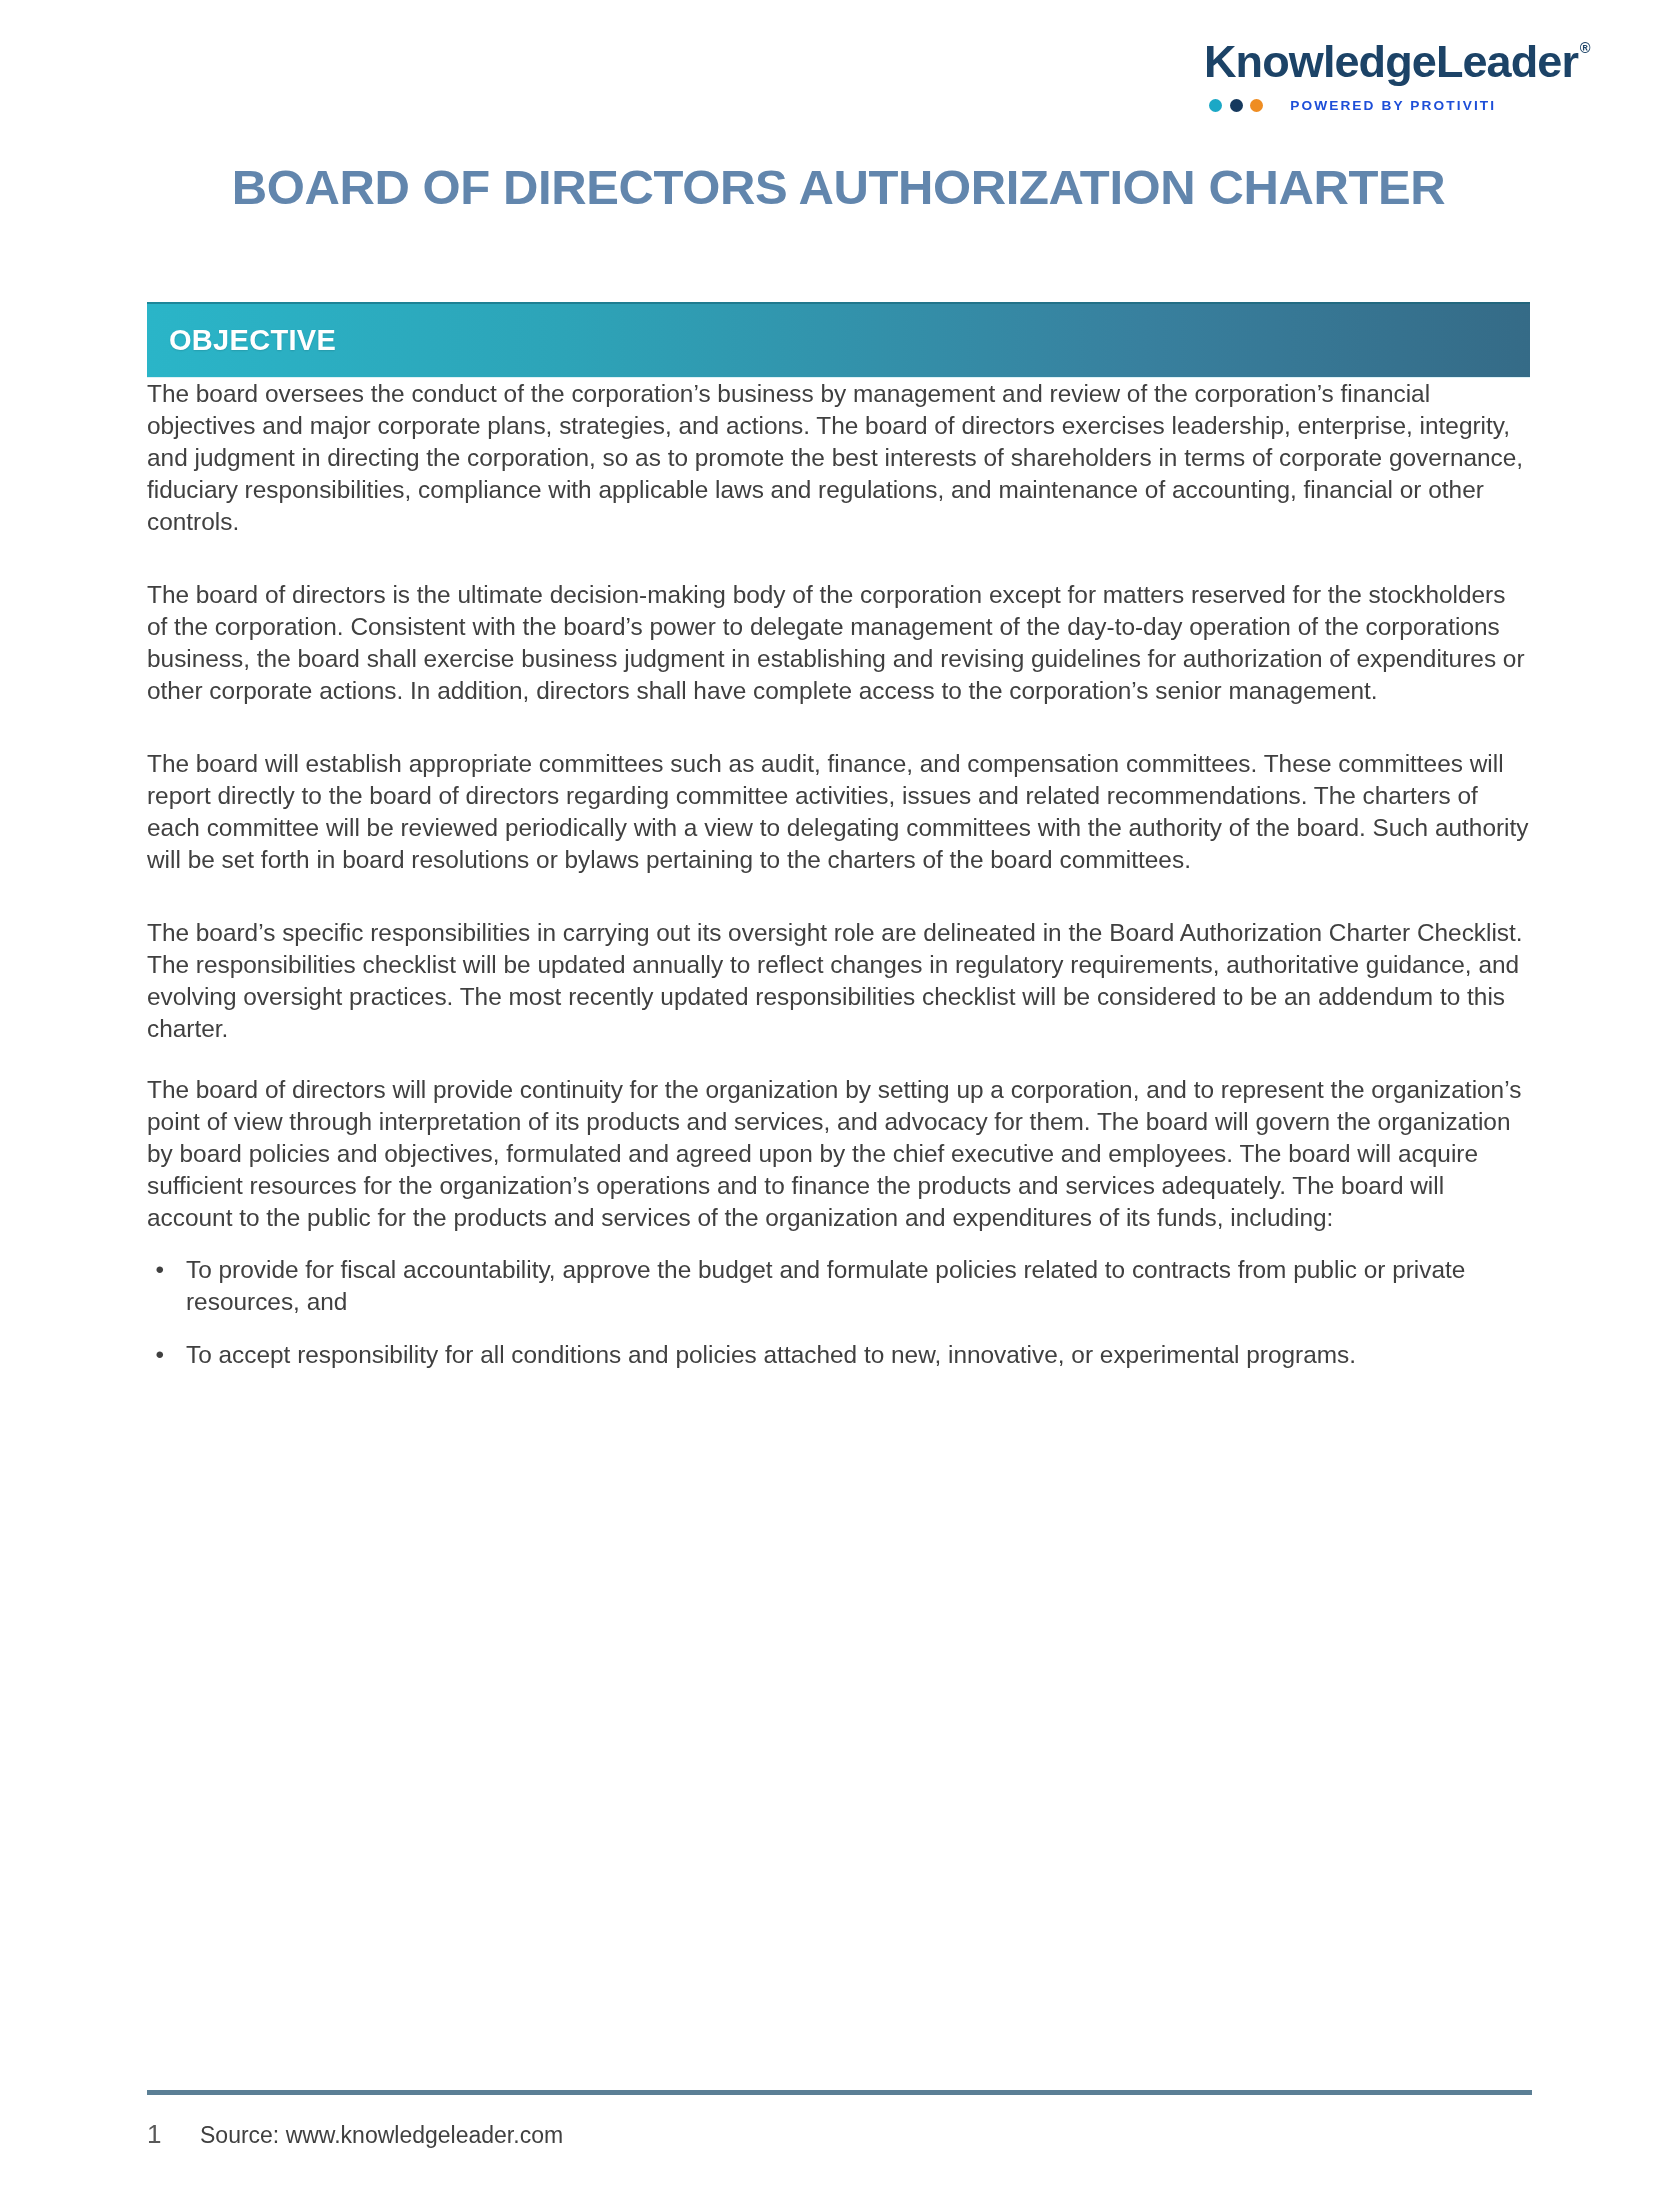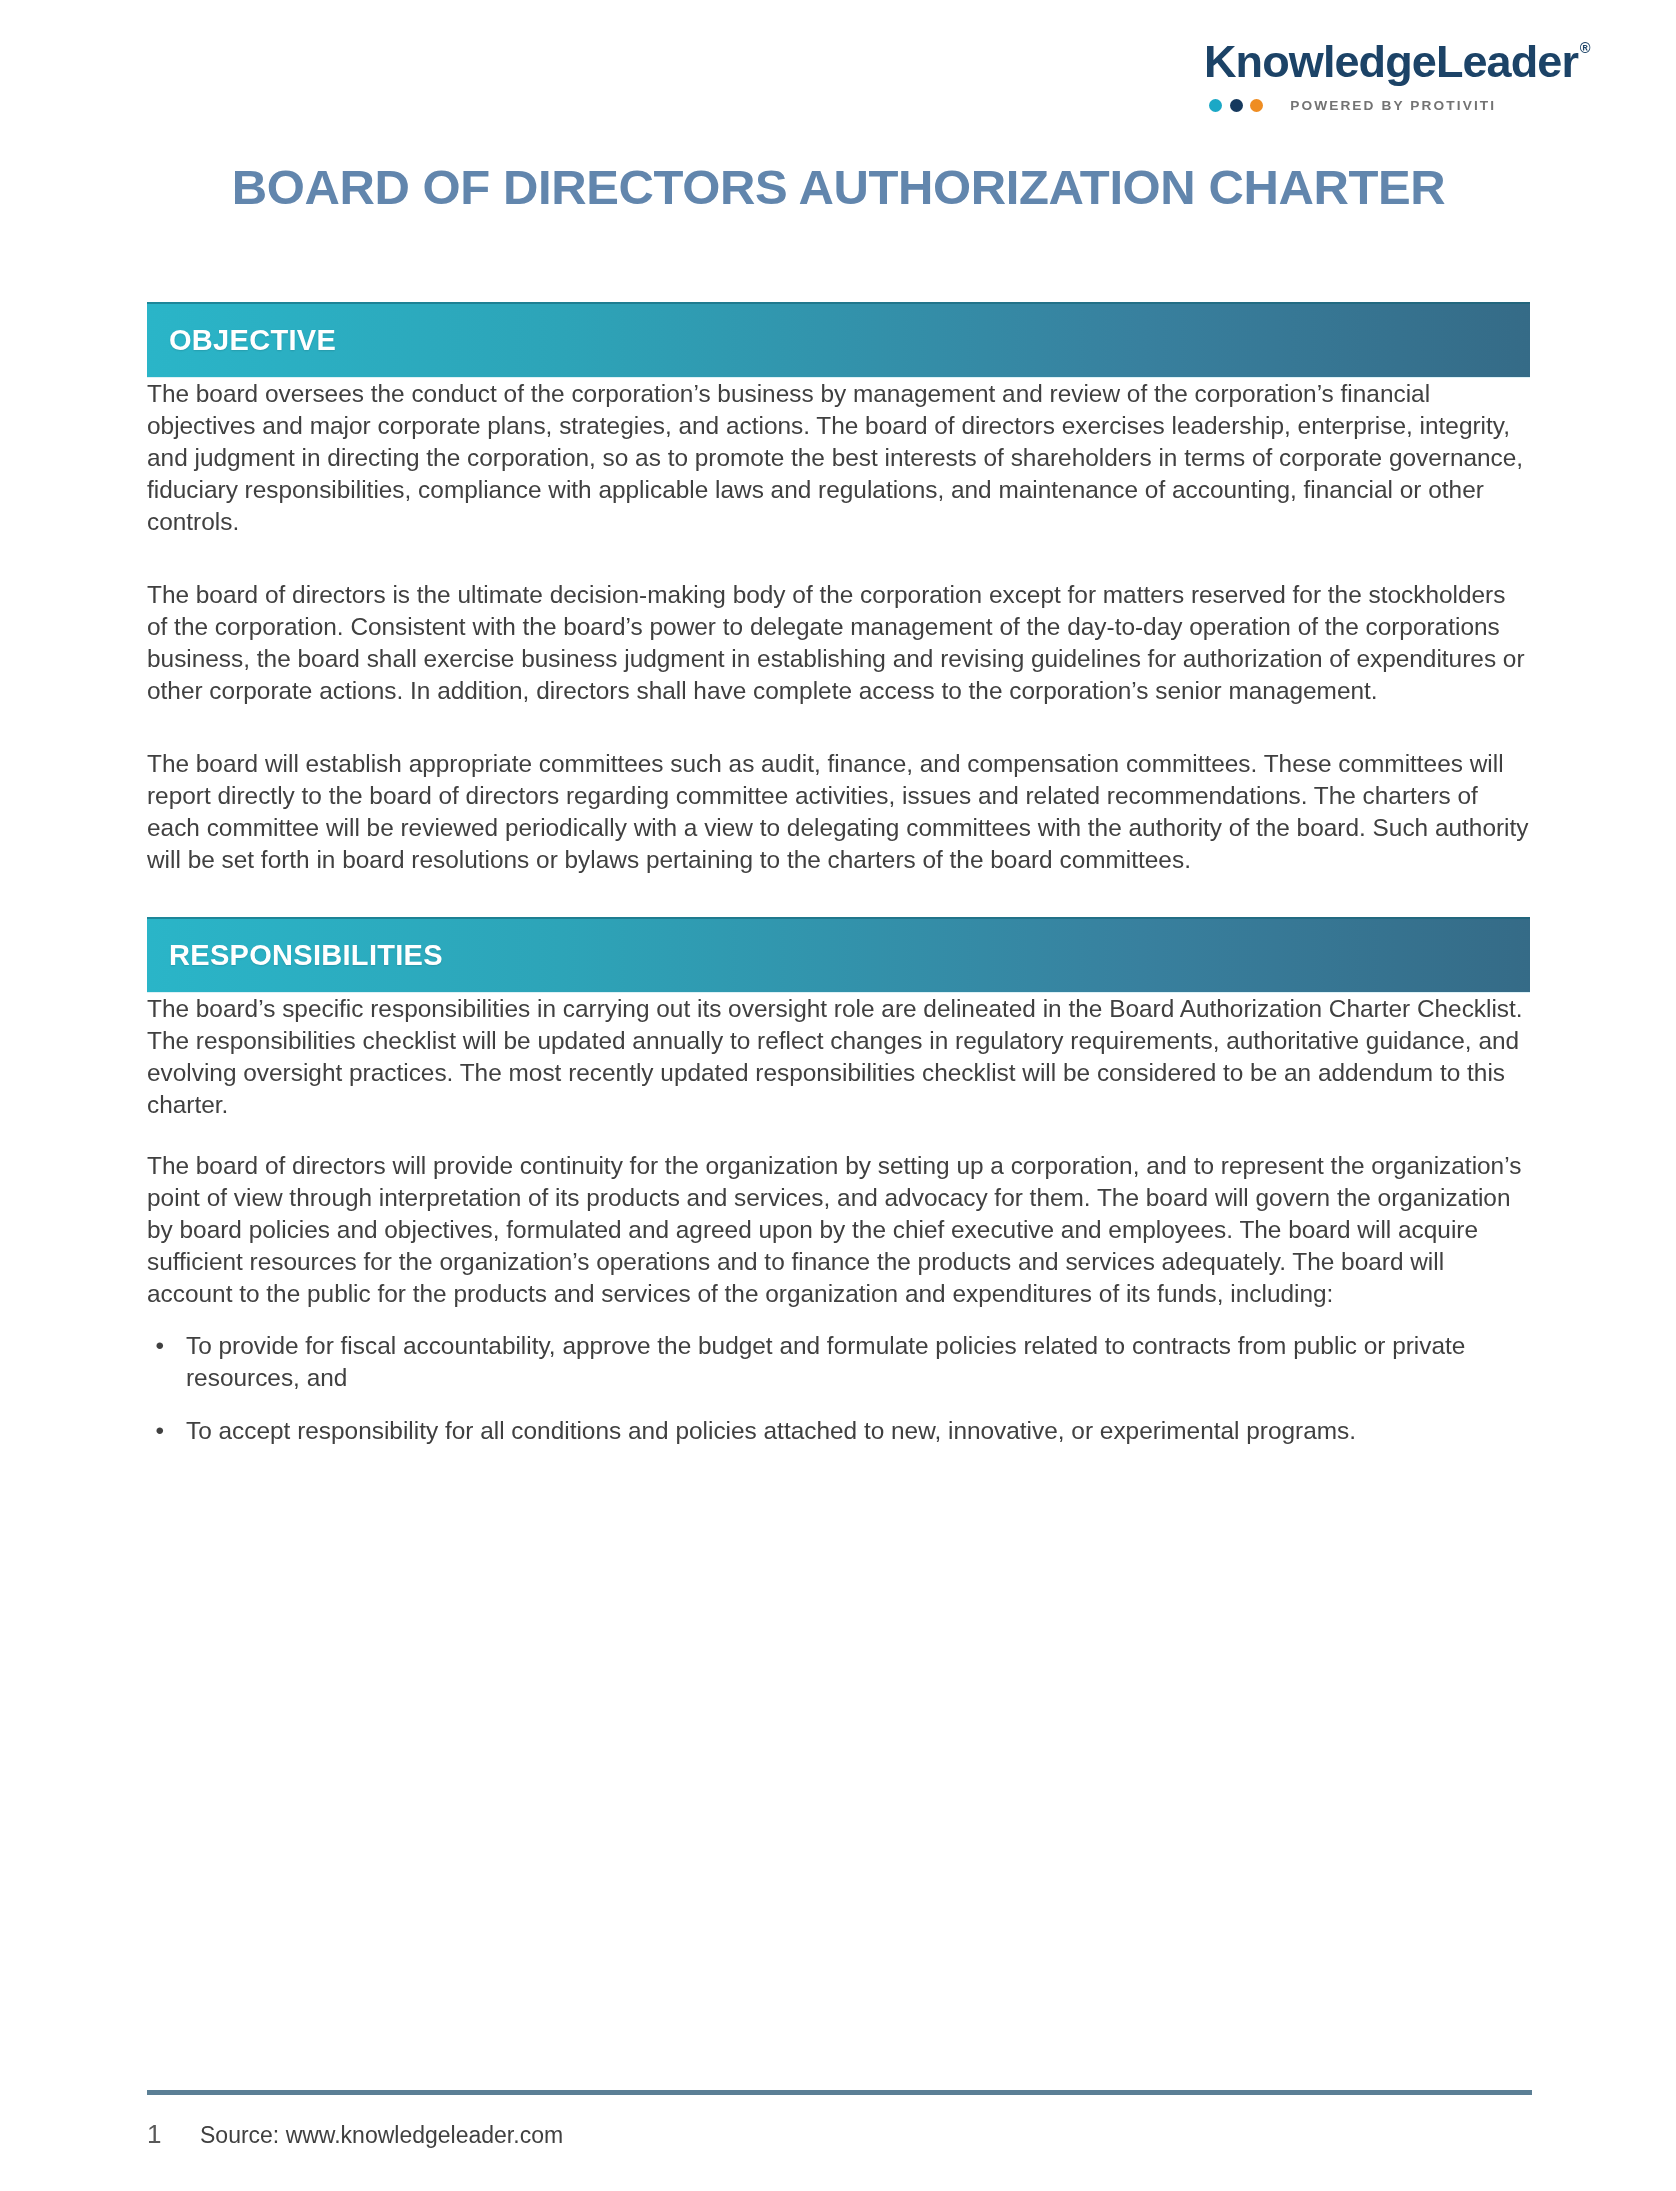--- a/index.html
+++ b/index.html
@@ -48,21 +48,21 @@
     margin-right: 7.7px;
   }
   .dot-teal   { background: #1ba8c6; }
   .dot-navy   { background: #16395e; }
   .dot-orange { background: #ef8d22; }
   .tagline {
     margin-left: 19px;
     font-size: 13.7px;
     font-weight: 700;
     letter-spacing: 2.1px;
-    color: #737373;
+    color: #1d4ed8;
     white-space: nowrap;
   }
 
   
   .doc-title {
     margin-top: 46px;
     text-align: center;
     font-size: 49px;
     font-weight: 700;
     letter-spacing: -0.4px;
@@ -173,23 +173,20 @@
 
   <section>
     <p class="body-par">The board of directors is the ultimate decision-making body of the corporation except for matters reserved for the stockholders of the corporation. Consistent with the board’s power to delegate management of the day-to-day operation of the corporations business, the board shall exercise business judgment in establishing and revising guidelines for authorization of expenditures or other corporate actions. In addition, directors shall have complete access to the corporation’s senior management.</p>
   </section>
 
   <section>
     <p class="body-par">The board will establish appropriate committees such as audit, finance, and compensation committees. These committees will report directly to the board of directors regarding committee activities, issues and related recommendations. The charters of each committee will be reviewed periodically with a view to delegating committees with the authority of the board. Such authority will be set forth in board resolutions or bylaws pertaining to the charters of the board committees.</p>
   </section>
 
   <section>
-    <div class="bar">
-      <h2>RESPONSIBILITIES</h2>
-    </div>
     <p class="body-par">The board’s specific responsibilities in carrying out its oversight role are delineated in the Board Authorization Charter Checklist. The responsibilities checklist will be updated annually to reflect changes in regulatory requirements, authoritative guidance, and evolving oversight practices. The most recently updated responsibilities checklist will be considered to be an addendum to this charter.</p>
     <p class="body-par">The board of directors will provide continuity for the organization by setting up a corporation, and to represent the organization’s point of view through interpretation of its products and services, and advocacy for them. The board will govern the organization by board policies and objectives, formulated and agreed upon by the chief executive and employees. The board will acquire sufficient resources for the organization’s operations and to finance the products and services adequately. The board will account to the public for the products and services of the organization and expenditures of its funds, including:</p>
     <ul class="bullets">
       <li class="bullet-item">
         <span class="marker">•</span>
         <span class="bullet-text">To provide for fiscal accountability, approve the budget and formulate policies related to contracts from public or private resources, and</span>
       </li>
       <li class="bullet-item">
         <span class="marker">•</span>
         <span class="bullet-text">To accept responsibility for all conditions and policies attached to new, innovative, or experimental programs.</span>

